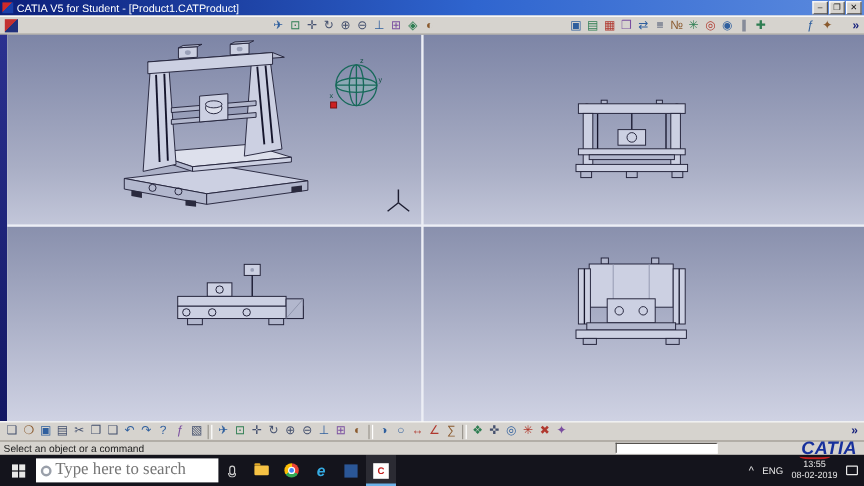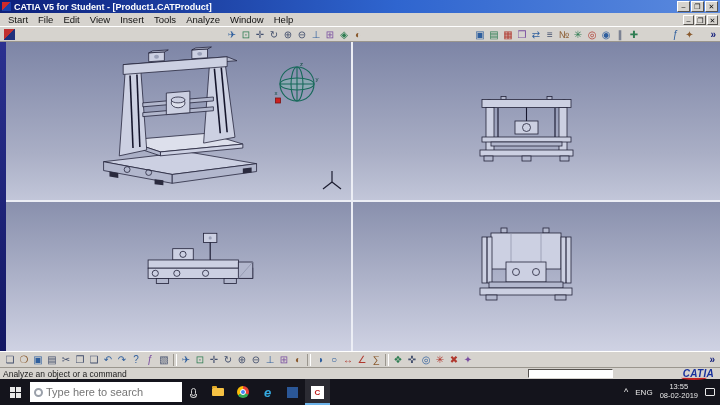--- a/index.html
+++ b/index.html
@@ -2,21 +2,21 @@
 <html><head>
 <meta charset="utf-8">
 <style>
 *{box-sizing:border-box;margin:0;padding:0}
 html,body{width:720px;height:405px;overflow:hidden}
 body{font-family:"Liberation Sans",sans-serif;background:#d6d3ce}
 .screen{width:720px;height:405px;display:flex;flex-direction:column}
 
 .titlebar{height:13px;background:linear-gradient(90deg,#0c1f7a,#2f65cf 55%,#5b8ade);display:flex;align-items:center;padding:0 2px;flex:0 0 auto}
 .app-icon{width:9px;height:9px;background:linear-gradient(135deg,#d02a2a 45%,#1a3fa8 45%);margin-right:3px;flex:0 0 auto}
-.title-text{color:#fff;font-size:9px;font-weight:bold;white-space:nowrap;flex:1}
+.title-text{color:#fff;font-size:9px;font-weight:normal;white-space:nowrap;flex:1}
 .win-btn{width:13px;height:11px;margin-left:1px;background:#d6d3ce;border:1px solid;border-color:#fff #55524e #55524e #fff;font-size:7px;line-height:9px;text-align:center;color:#111;flex:0 0 auto;cursor:default}
 
 .menubar{height:13px;background:#d6d3ce;display:flex;align-items:center;font-size:9.5px;color:#111;padding-left:3px;flex:0 0 auto}
 .menu-items{display:flex}
 .menubar .menu-item{padding:0 5px;cursor:default;white-space:nowrap}
 .doc-controls{margin-left:auto;display:flex;padding-right:2px}
 .doc-controls .win-btn{width:11px;height:10px}
 
 .toolbar-top{height:16px;background:#d6d3ce;border-top:1px solid #fff;border-bottom:1px solid #9a968e;display:flex;align-items:center;padding:0 2px;flex:0 0 auto}
 .wb-icon{width:11px;height:11px;background:linear-gradient(135deg,#c23030 48%,#20307c 48%);margin:0 2px;flex:0 0 auto}
@@ -48,30 +48,30 @@
 .cmptxt{font-size:6px;fill:#0d4a3e}
 .axl{stroke:#1c1c30;stroke-width:1.2}
 
 .toolbar-bottom{height:16px;background:#d6d3ce;border-top:1px solid #fff;display:flex;align-items:center;padding:0 3px;flex:0 0 auto}
 .tool-sep{width:4px;height:12px;border-left:1px solid #9a968e;border-right:1px solid #fff;margin:0 2px}
 
 .statusbar{height:12px;background:#d6d3ce;border-top:1px solid #9a968e;display:flex;align-items:center;font-size:8.5px;color:#1c1c1c;padding:0 3px;flex:0 0 auto}
 .status-msg{white-space:nowrap}
 .status-spacer{flex:1}
 .power-input{width:85px;height:9px;border:1px solid #55524e;border-bottom-color:#fff;border-right-color:#fff;background:#fff;margin-right:70px;font-size:8px}
-.catia-logo{font-size:10px;font-weight:bold;font-style:italic;color:#17309c;letter-spacing:.3px;position:relative;padding-right:3px}
+.catia-logo{font-size:15px;font-weight:bold;font-style:italic;color:#17309c;letter-spacing:.3px;position:relative;padding-right:3px}
 .catia-logo::after{content:"";position:absolute;left:-2px;bottom:-1px;width:26px;height:3px;border-bottom:2px solid #c22020;border-radius:50%}
 
 .taskbar{height:26px;background:#14141c;display:flex;align-items:center;flex:0 0 auto}
 .start-btn{width:30px;height:26px;display:flex;align-items:center;justify-content:center;cursor:default}
 .win-logo{display:grid;grid-template-columns:5px 5px;grid-template-rows:5px 5px;gap:1px}
 .win-logo span{background:#e8e8e8}
 .search-box{width:152px;height:20px;background:#fff;display:flex;align-items:center;gap:3px;padding:0 4px}
 .cortana-ring{width:9px;height:9px;border-radius:50%;border:2px solid #9aa0aa;flex:0 0 auto}
-.search-input{border:none;outline:none;flex:1;min-width:0;font-size:11px;color:#444;background:transparent;font-family:Liberation Sans, sans-serif}
+.search-input{border:none;outline:none;flex:1;min-width:0;font-size:14px;color:#444;background:transparent;font-family:Liberation Serif, serif}
 .mic{width:5px;height:8px;border:1px solid #cfcfcf;border-radius:3px;margin:0 9px;position:relative}
 .mic::after{content:"";position:absolute;left:-2px;right:-2px;bottom:-3px;height:3px;border:1px solid #cfcfcf;border-top:none;border-radius:0 0 4px 4px}
 .task-app{width:25px;height:26px;display:flex;align-items:center;justify-content:center;position:relative;cursor:default}
 .task-app.active{background:rgba(255,255,255,.10);box-shadow:inset 0 -2px 0 #6cb2e8}
 .folder{width:12px;height:8px;background:#f6c244;border-radius:1px;position:relative}
 .folder::before{content:"";position:absolute;top:-2px;left:0;width:5px;height:2px;background:#e0a826;border-radius:1px 1px 0 0}
 .chrome{width:12px;height:12px;border-radius:50%;background:conic-gradient(#ea4335 0 33%,#34a853 0 66%,#fbbc05 0 100%);position:relative}
 .chrome::after{content:"";position:absolute;left:3px;top:3px;width:4px;height:4px;border-radius:50%;background:#4285f4;border:1px solid #fff}
 .edge-letter{color:#35abe2;font-size:13px;font-weight:bold;font-style:italic}
 .blue-app{width:11px;height:11px;background:#2b5797}
@@ -88,38 +88,20 @@
 <div class="screen">
 
   <div class="titlebar">
     <span class="app-icon"></span>
     <span class="title-text">CATIA V5 for Student - [Product1.CATProduct]</span>
     <span class="win-btn">–</span>
     <span class="win-btn">❐</span>
     <span class="win-btn">✕</span>
   </div>
 
-  <div class="menubar">
-    <div class="menu-items">
-        <span class="menu-item">Start</span>
-        <span class="menu-item">File</span>
-        <span class="menu-item">Edit</span>
-        <span class="menu-item">View</span>
-        <span class="menu-item">Insert</span>
-        <span class="menu-item">Tools</span>
-        <span class="menu-item">Analyze</span>
-        <span class="menu-item">Window</span>
-        <span class="menu-item">Help</span>
-      </div>
-    <div class="doc-controls">
-      <span class="win-btn">–</span>
-      <span class="win-btn">❐</span>
-      <span class="win-btn">✕</span>
-    </div>
-  </div>
 
   <div class="toolbar-top">
     <span class="wb-icon"></span>
     <div class="tool-group grp-view">
         <span class="tool-icon" style="color: rgb(47, 95, 158);">✈</span>
         <span class="tool-icon" style="color: rgb(46, 125, 82);">⊡</span>
         <span class="tool-icon" style="color: rgb(68, 80, 110);">✛</span>
         <span class="tool-icon" style="color: rgb(68, 80, 110);">↻</span>
         <span class="tool-icon" style="color: rgb(68, 80, 110);">⊕</span>
         <span class="tool-icon" style="color: rgb(68, 80, 110);">⊖</span>
@@ -311,21 +293,21 @@
         <span class="tool-icon" style="color: rgb(68, 80, 110);">✜</span>
         <span class="tool-icon" style="color: rgb(47, 95, 158);">◎</span>
         <span class="tool-icon" style="color: rgb(176, 56, 46);">✳</span>
         <span class="tool-icon" style="color: rgb(176, 56, 46);">✖</span>
         <span class="tool-icon" style="color: rgb(122, 78, 160);">✦</span>
       </div>
     <span class="overflow-chevron" style="margin-left:auto">»</span>
   </div>
 
   <div class="statusbar">
-    <span class="status-msg">Analyze an object or a command</span>
+    <span class="status-msg">Select an object or a command</span>
     <span class="status-spacer"></span>
     <input class="power-input" style="">
     <span class="catia-logo">CATIA</span>
   </div>
 
   <div class="taskbar">
     <div class="start-btn">
       <span class="win-logo">
         <span></span>
         <span></span>

